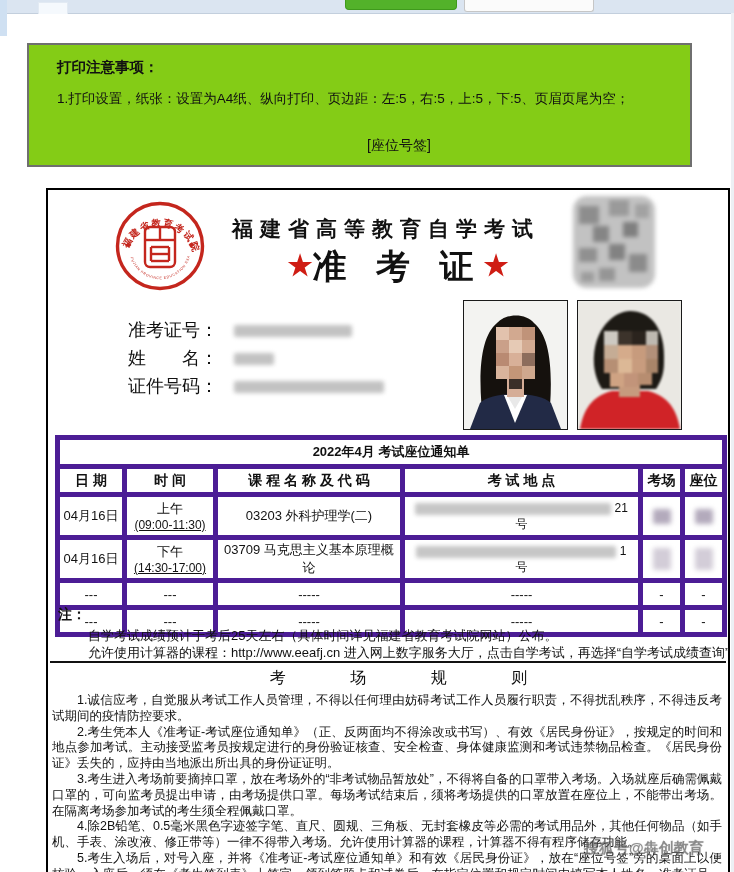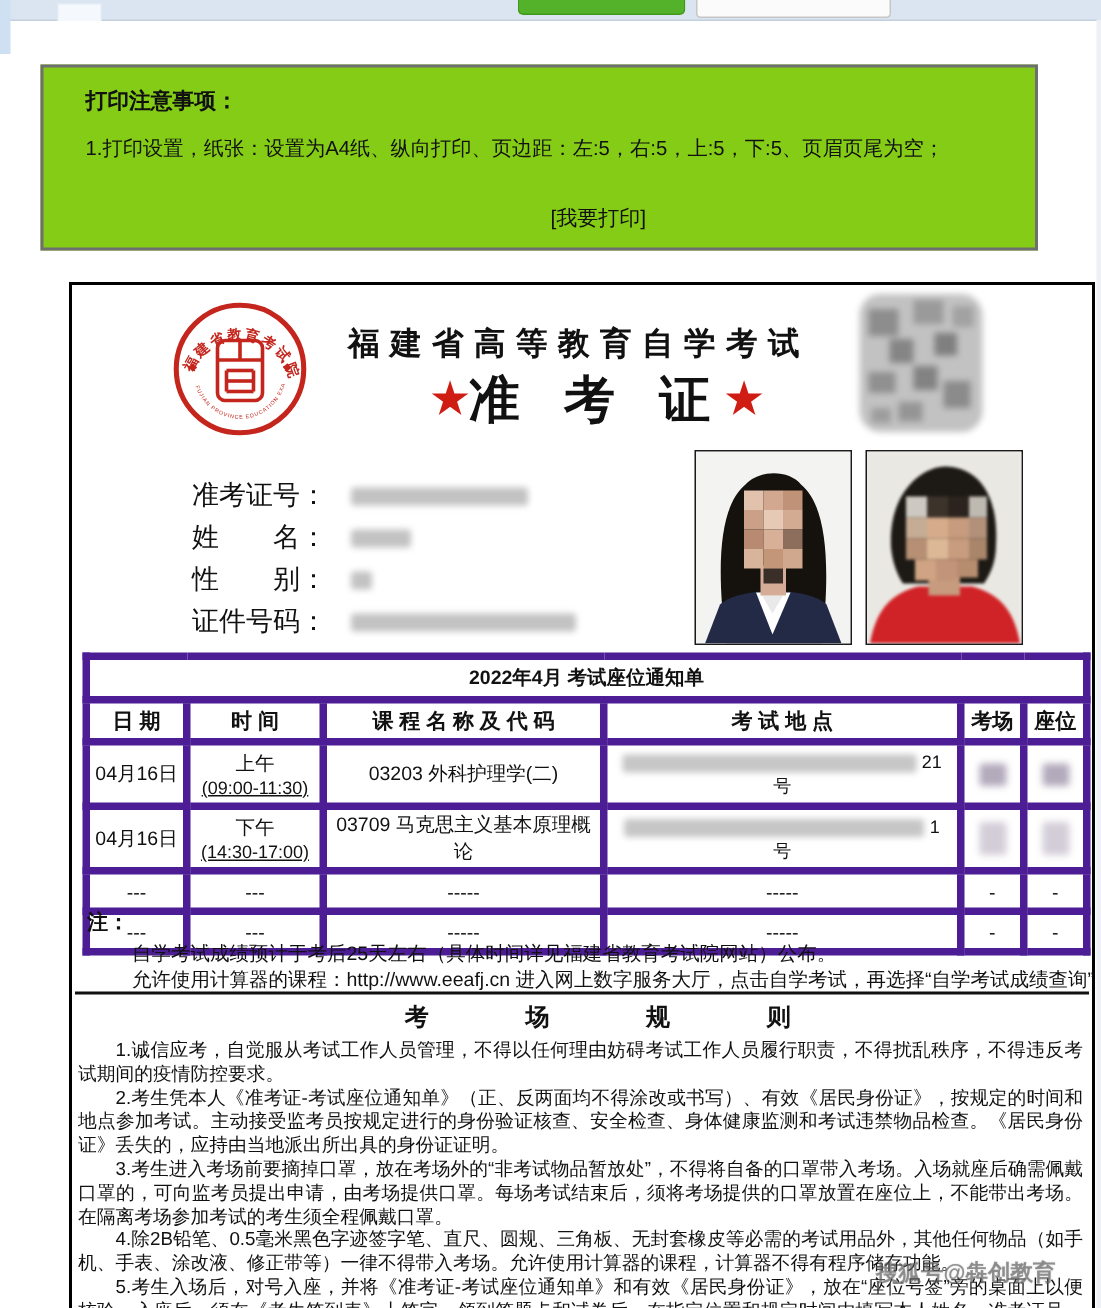--- a/index.html
+++ b/index.html
@@ -66,21 +66,21 @@
   .time2 { font-size:12px;text-decoration:underline; }
   tr.r-course td { height:38px; }
   tr.r-dash td { height:22px; }
 
   
   .note-label { position:absolute; left:10px; top:416px; font-size:14px; font-weight:bold; }
   .note-line1 { position:absolute; left:40px; top:437px; font-size:13px; white-space:nowrap; }
   .note-line2 { position:absolute; left:40px; top:454px; font-size:13px; white-space:nowrap; }
   .hr-line { position:absolute; left:2px; right:2px; top:471px; height:2px; background:#111; }
   .rules-title { position:absolute; left:0; right:0; top:478px; text-align:center;
-    font-size:16px; font-weight:bold; letter-spacing:30px; text-indent:30px; white-space:nowrap;margin-left:21px; }
+    font-size:16px; font-weight:normal; letter-spacing:30px; text-indent:30px; white-space:nowrap;margin-left:21px; }
   .rules { position:absolute; left:4px; top:503px; width:670px; font-size:12.5px;
     line-height:15.8px; text-align:justify; }
   .rules p { margin:0; text-indent:2em; }
 
   .watermark { position:absolute; left:584px; top:839px; font-size:15px; font-weight:bold;
     color:rgba(85,85,85,0.55); white-space:nowrap; text-shadow:0 0 1px rgba(120,120,120,.4); }
 </style>
 </head>
 <body>
 
@@ -88,21 +88,21 @@
   <div class="topbar-tab"></div>
 </div>
 <div class="left-strip"></div>
 <div class="green-btn"></div>
 <div class="white-btn"></div>
 <div class="right-edge"></div>
 
 <div class="notice-box">
   <div class="notice-title">打印注意事项：</div>
   <div class="notice-line">1.打印设置，纸张：设置为A4纸、纵向打印、页边距：左:5，右:5，上:5，下:5、页眉页尾为空；</div>
-  <div class="print-link">[我要打印]</div>
+  <div class="print-link">[座位号签]</div>
 </div>
 
 <div class="ticket">
 
   <svg class="seal" viewBox="0 0 92 92">
     <circle cx="46" cy="46" r="42.5" fill="#ffffff" stroke="#c4261d" stroke-width="3.4"></circle>
     <defs>
         <path id="arcTop" d="M 13,52 A 34,34 0 0 1 79,52"></path>
           <path id="arcBot" d="M 16,56 A 31,31 0 0 0 76,56"></path>
       </defs>
@@ -191,21 +191,20 @@
         <rect x="32" y="72" width="14" height="14" fill="#cfa383"></rect>
           <rect x="46" y="72" width="14" height="14" fill="#c2947a"></rect>
           <rect x="60" y="72" width="14" height="12" fill="#b78d70"></rect>
       </g>
     </svg>
   </div>
 
   <div class="fields">
     <div class="field-row"><span>准考证号：</span><span class="blur-bar" style="width:118px"></span></div>
     <div class="field-row"><span>姓　　名：</span><span class="blur-bar" style="width:40px"></span></div>
-    <div class="field-row"><span>性　　别：</span><span class="blur-bar" style="width:14px"></span></div>
     <div class="field-row"><span>证件号码：</span><span class="blur-bar" style="width:150px"></span></div>
   </div>
 
   <table class="seat">
     <colgroup>
         <col style="width:67px">
         <col style="width:91px">
         <col style="width:187px">
         <col style="width:238px">
         <col style="width:42px">

